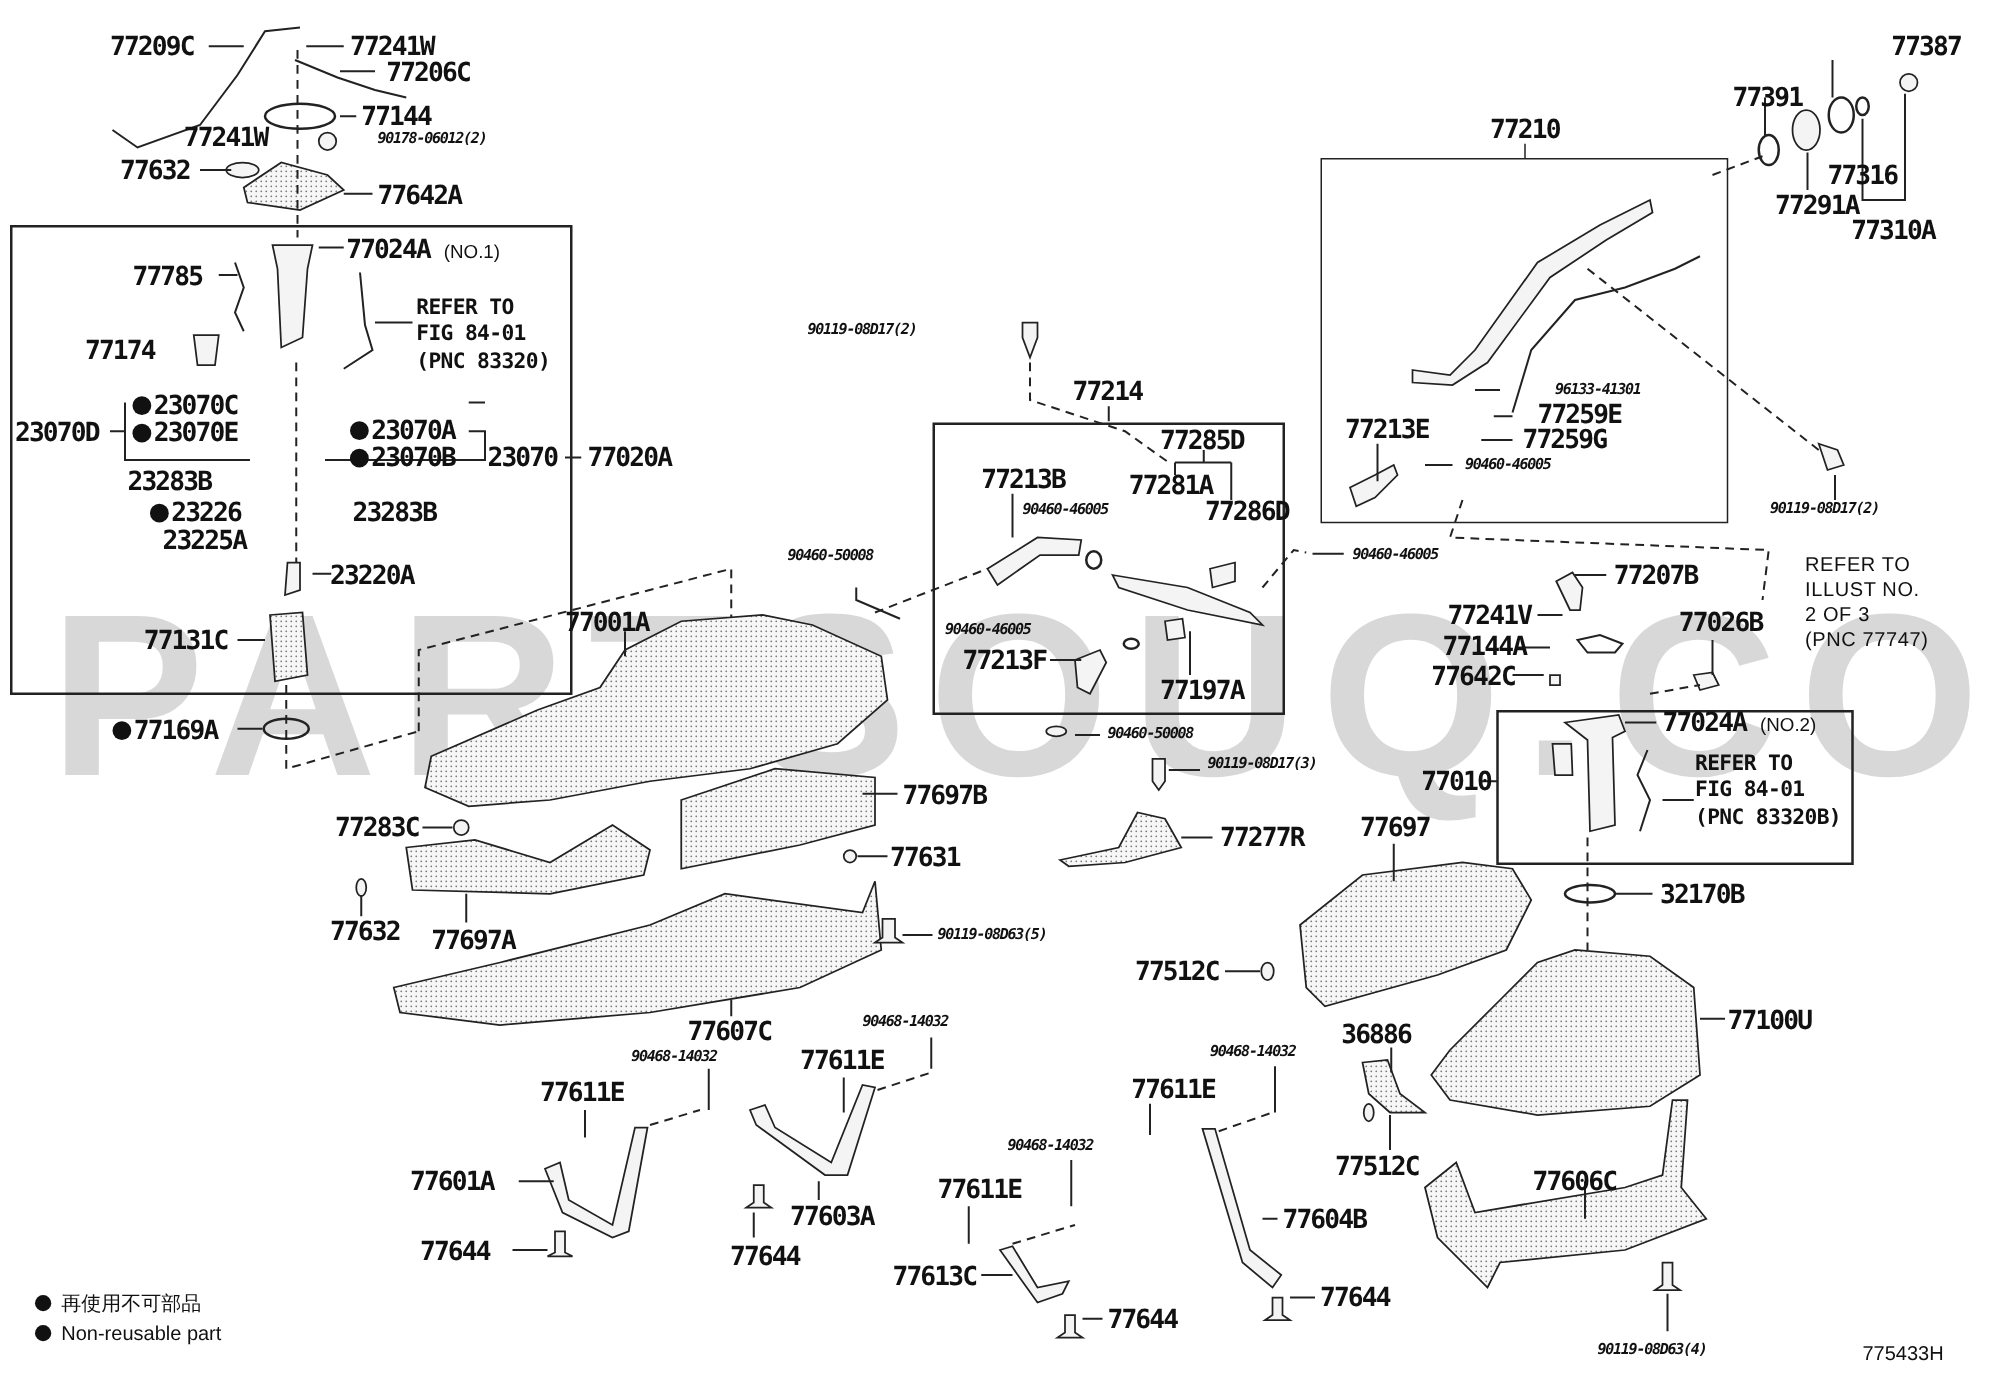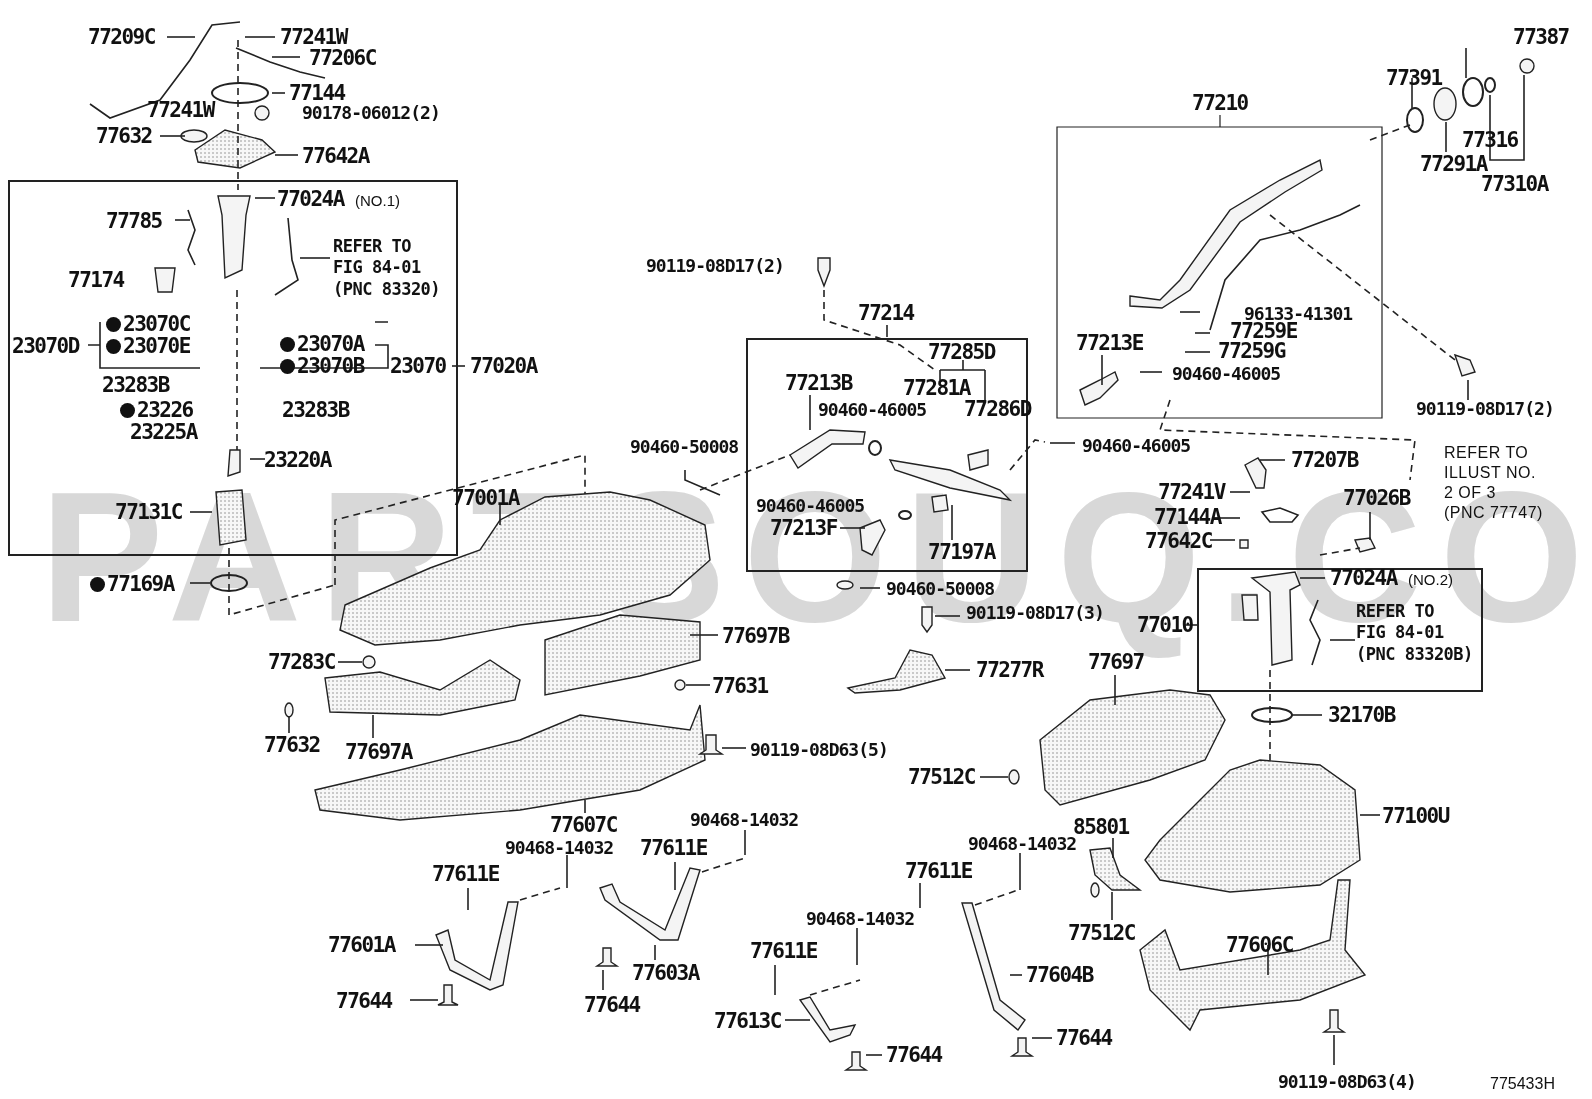--- a/index.html
+++ b/index.html
@@ -1,21 +1,21 @@
 <!DOCTYPE html>
 <html><head>
 <meta charset="utf-8">
 <style>
   html, body { margin: 0; padding: 0; background: #ffffff; }
   body { width: 1592px; height: 1099px; position: relative; overflow: hidden;
          font-family: "Liberation Sans", sans-serif; color: #111; }
   #canvas { position: absolute; left: 0; top: 0; width: 1592px; height: 1099px; }
   .lbl { position: absolute; font-family: "DejaVu Sans Mono", monospace; font-weight: bold;
          font-size: 21px; letter-spacing: -1.5px; color: #111; white-space: nowrap; line-height: 1; }
-  .lbl.sm { font-size: 18px; letter-spacing: -1px; }
+  .lbl.sm { font-size: 12px; letter-spacing: -1px; font-style: italic; }
   .note { position: absolute; font-family: "Liberation Sans", sans-serif; font-size: 16px;
           color: #111; white-space: pre; line-height: 1.25; letter-spacing: 0.5px; }
   .note.mono { font-family: "DejaVu Sans Mono", monospace; font-weight: bold; font-size: 17px; letter-spacing: -0.5px; }
   .suffix { font-family: "Liberation Sans", sans-serif; font-weight: normal; font-size: 15px; letter-spacing: 0; }
   .dot { display: inline-block; width: 15px; height: 15px; border-radius: 50%; background: #111; margin-right: 2px; vertical-align: -1px; }
   .watermark { position: absolute; left: 40px; top: 465px; font-family: "Liberation Sans", sans-serif;
                font-weight: bold; font-size: 185px; letter-spacing: 18px; color: #cfcfcf; opacity: 0.8;
                line-height: 1; pointer-events: none; }
   .legend { position: absolute; left: 28px; top: 1032px; font-size: 16px; line-height: 24px; }
   .legend .dot { width: 13px; height: 13px; margin-right: 8px; }
@@ -316,20 +316,24 @@
   <div class="lbl" style="left:632px;top:963px">77603A</div>
   <div class="lbl" style="left:584px;top:995px">77644</div>
   <div class="lbl sm" style="left:968px;top:835px">90468-14032</div>
   <div class="lbl" style="left:905px;top:861px">77611E</div>
   <div class="lbl sm" style="left:806px;top:910px">90468-14032</div>
   <div class="lbl" style="left:750px;top:941px">77611E</div>
   <div class="lbl" style="left:714px;top:1011px">77613C</div>
   <div class="lbl" style="left:886px;top:1045px">77644</div>
   <div class="lbl" style="left:1026px;top:965px">77604B</div>
   <div class="lbl" style="left:1056px;top:1028px">77644</div>
-  <div class="lbl" style="left:1073px;top:817px">85801</div>
+  <div class="lbl" style="left:1073px;top:817px">36886</div>
   <div class="lbl" style="left:1068px;top:923px">77512C</div>
   <div class="lbl" style="left:1226px;top:935px">77606C</div>
   <div class="lbl sm" style="left:1278px;top:1073px">90119-08D63(4)</div>
 
+  <div class="legend">
+    <div><span class="dot"></span><span>再使用不可部品</span></div>
+    <div><span class="dot"></span><span>Non-reusable part</span></div>
+  </div>
 
   <div class="figno">775433H</div>
 </div>
 
 </body></html>

